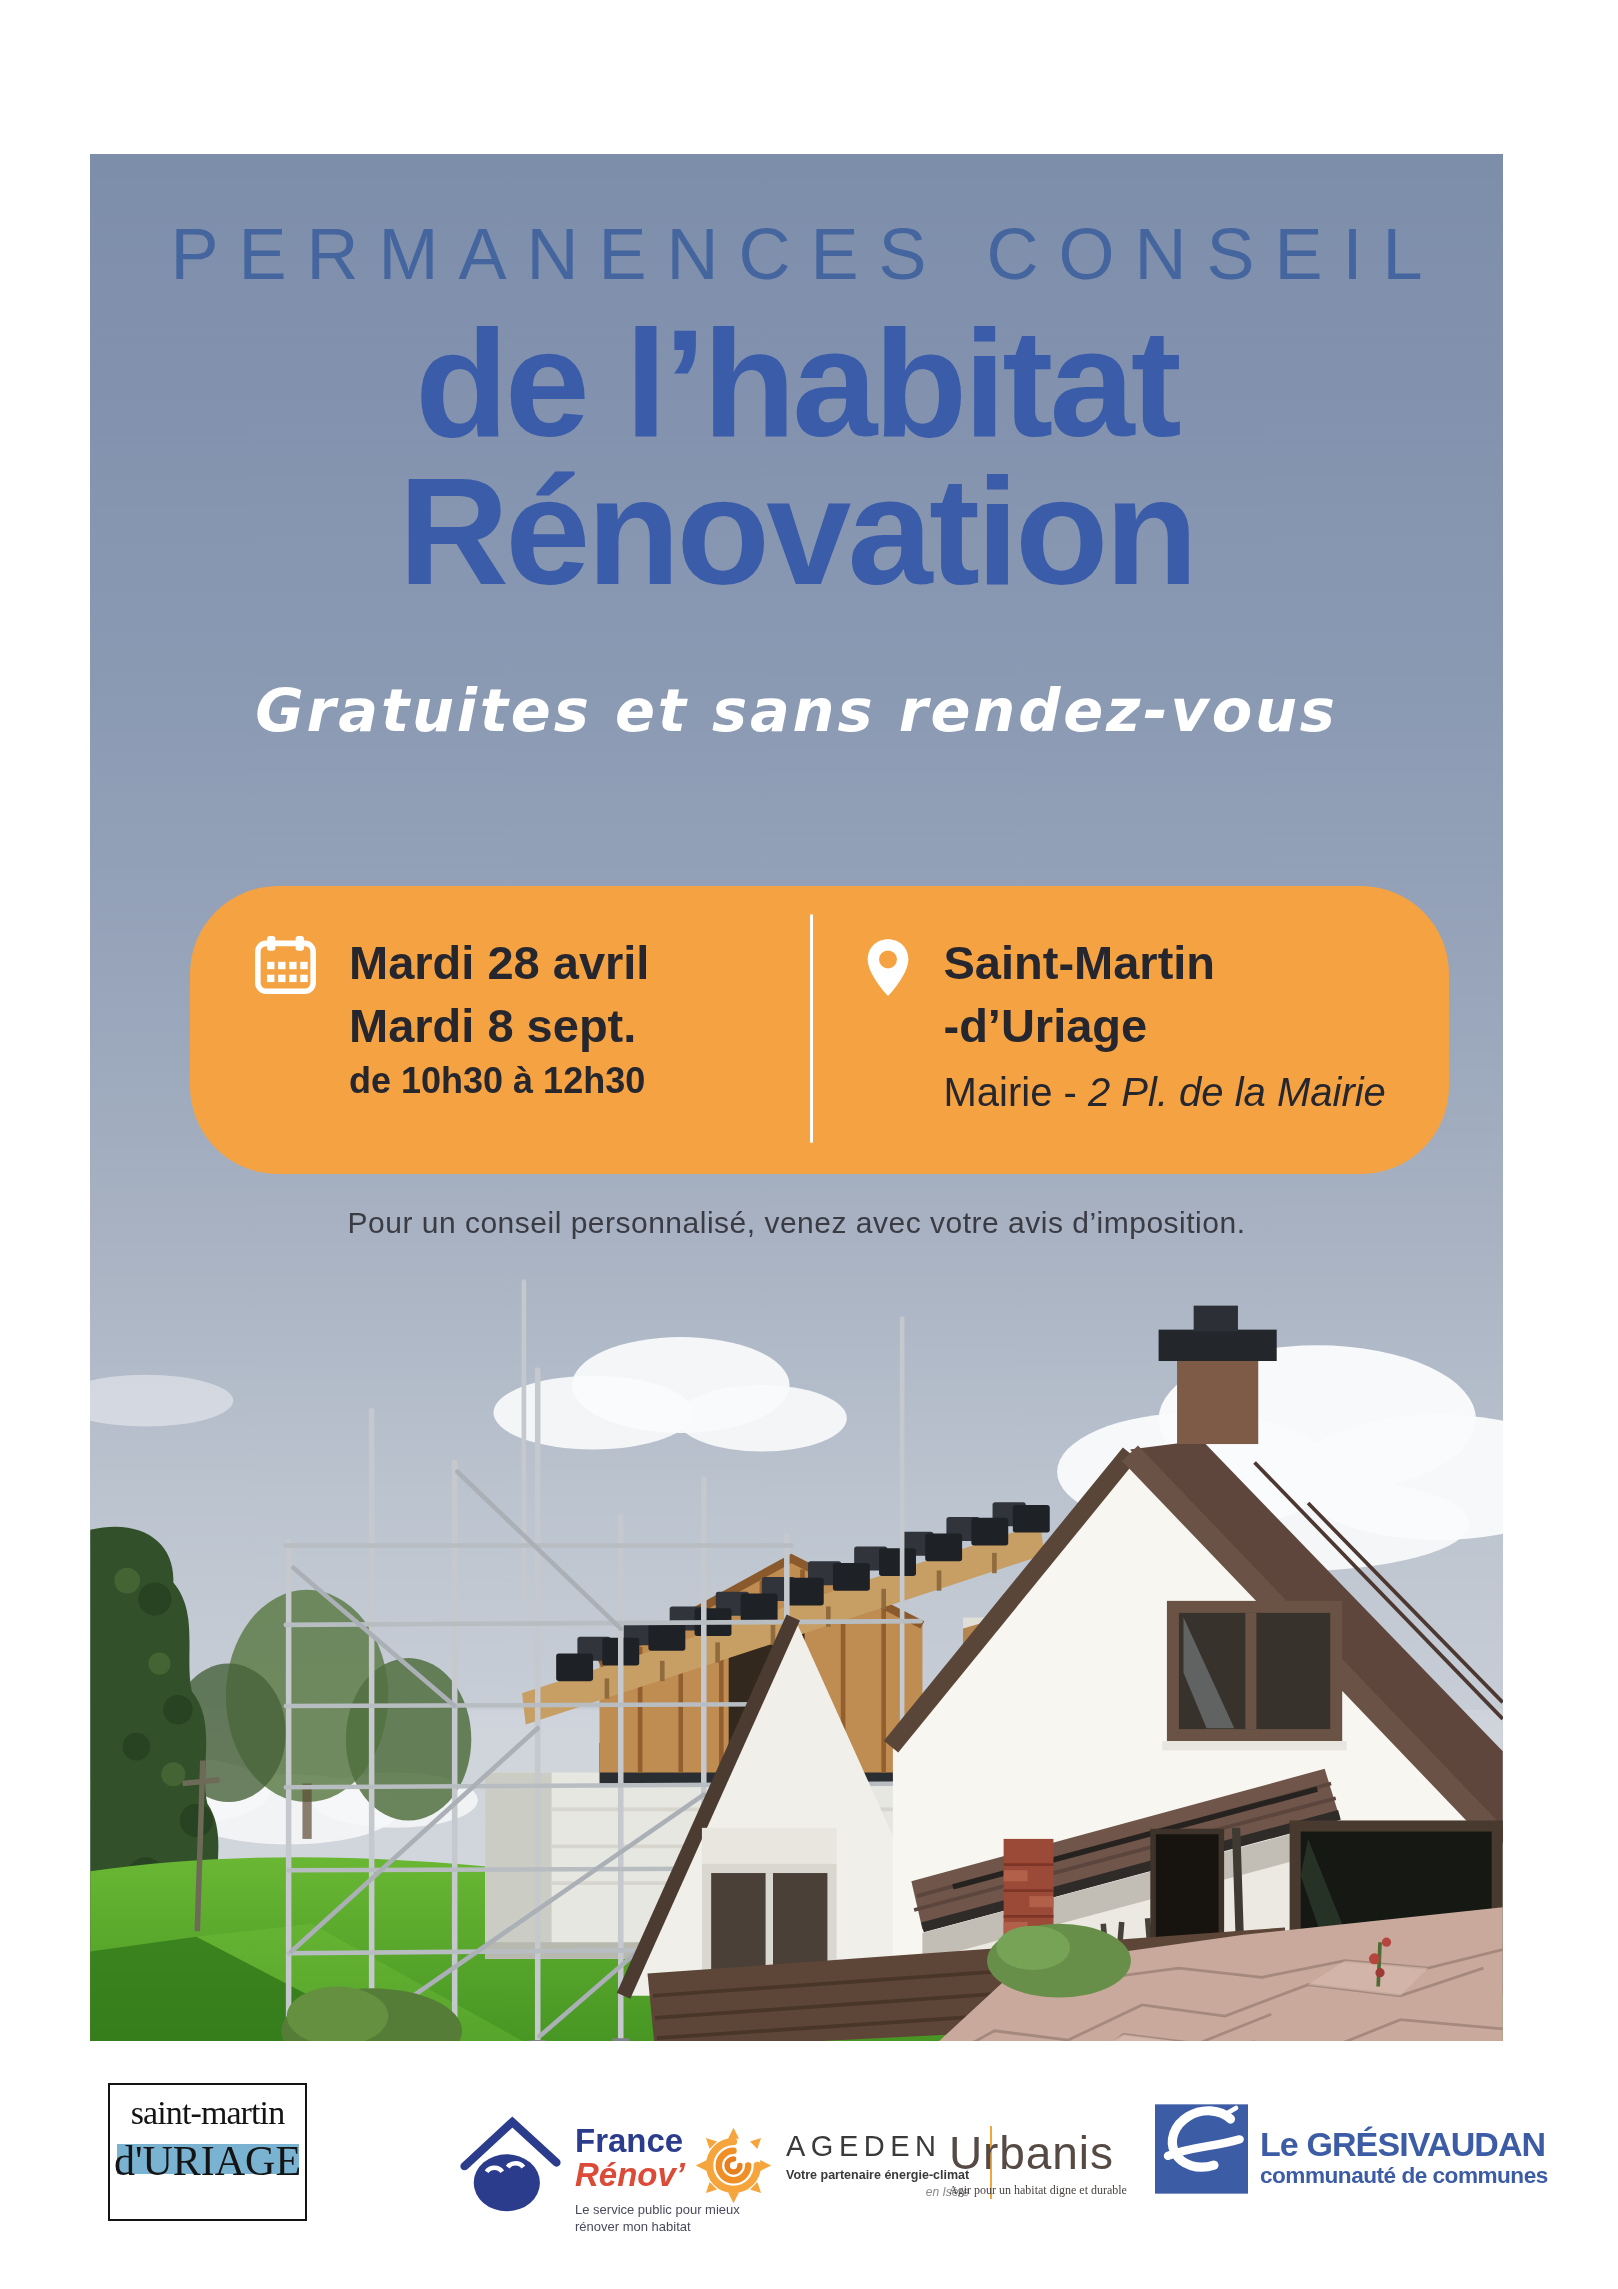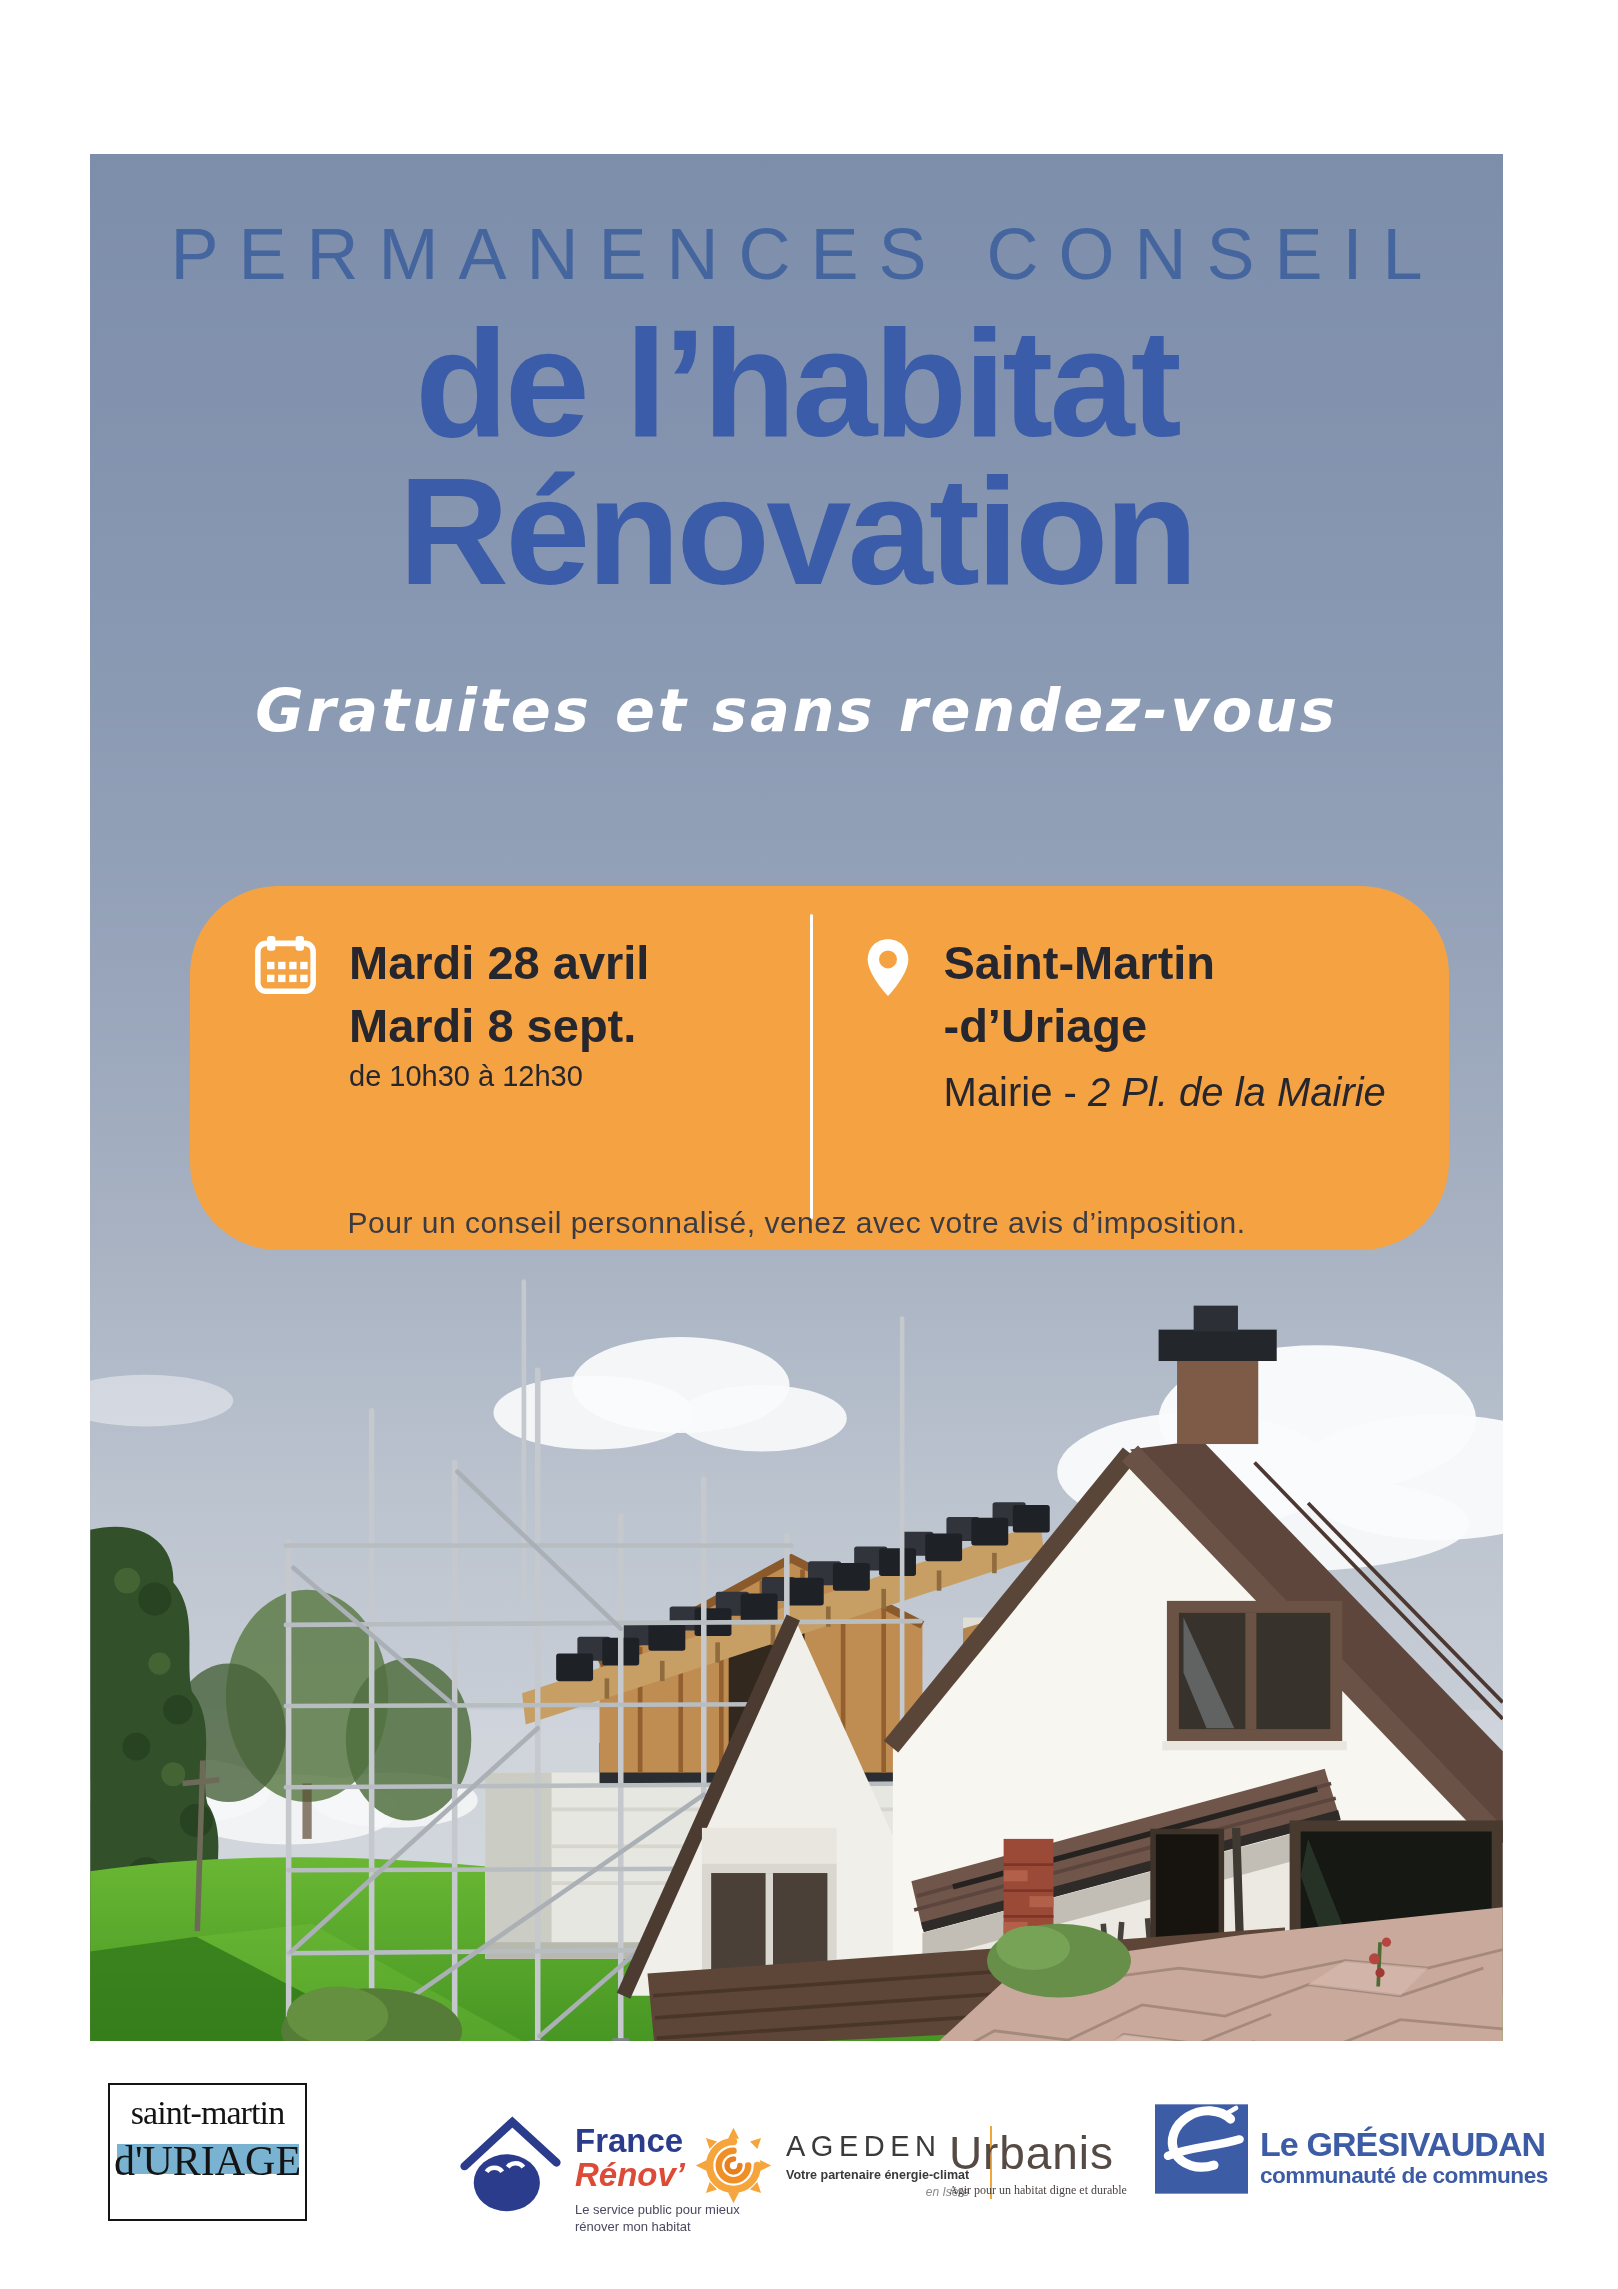--- a/index.html
+++ b/index.html
@@ -19,36 +19,36 @@
   .title{
     position:absolute;top:155px;left:0;width:100%;text-align:center;
     font-size:153px;line-height:0.97;font-weight:bold;color:#3a5ca9;letter-spacing:-3.7px;
   }
   .tagline{
     position:absolute;top:522px;left:0;width:100%;text-align:center;
     font-family:"DejaVu Sans", sans-serif;font-style:italic;font-weight:bold;
     font-size:59px;color:#ffffff;letter-spacing:2.8px;
   }
   .card{
-    position:absolute;left:100px;top:732px;width:1259px;height:364px;
+    position:absolute;left:100px;top:732px;width:1259px;height:288px;
     background:#f5a342;border-radius:88px;
   }
   .card-divider{
     position:absolute;left:620px;top:28px;bottom:31px;width:2.8px;background:#ffffff;border-radius:1.8px;
   }
   .card-left{
     position:absolute;left:65px;top:46px;width:535px;display:flex;align-items:flex-start;gap:33px;
   }
   .card-right{
     position:absolute;left:672px;top:46px;width:554px;display:flex;align-items:flex-start;gap:29.5px;
   }
   .card-icon{flex:0 0 auto;margin-top:3.7px;}
   .card-text{color:#26262e;}
   .card-line-bold{font-size:47px;font-weight:bold;line-height:1.33;white-space:nowrap;}
-  .card-line-reg{font-size:29px;font-weight:400;line-height:1.33;white-space:nowrap;}
+  .card-line-reg{font-size:36px;font-weight:700;line-height:1.33;white-space:nowrap;}
   .card-venue{font-size:40px;font-weight:400;line-height:1.3;margin-top:9.2px;white-space:nowrap;}
   .card-venue .addr{font-style:italic;}
   .note{
     position:absolute;top:1052px;left:0;width:100%;text-align:center;
     font-size:30px;color:#3b3b44;letter-spacing:0.5px;
   }
   .scene{position:absolute;left:0;bottom:0;width:1413px;height:858px;display:block;}
 
   .footer{position:absolute;left:0;top:2041px;width:1619px;height:249px;background:#ffffff;}
   .logo-commune{

